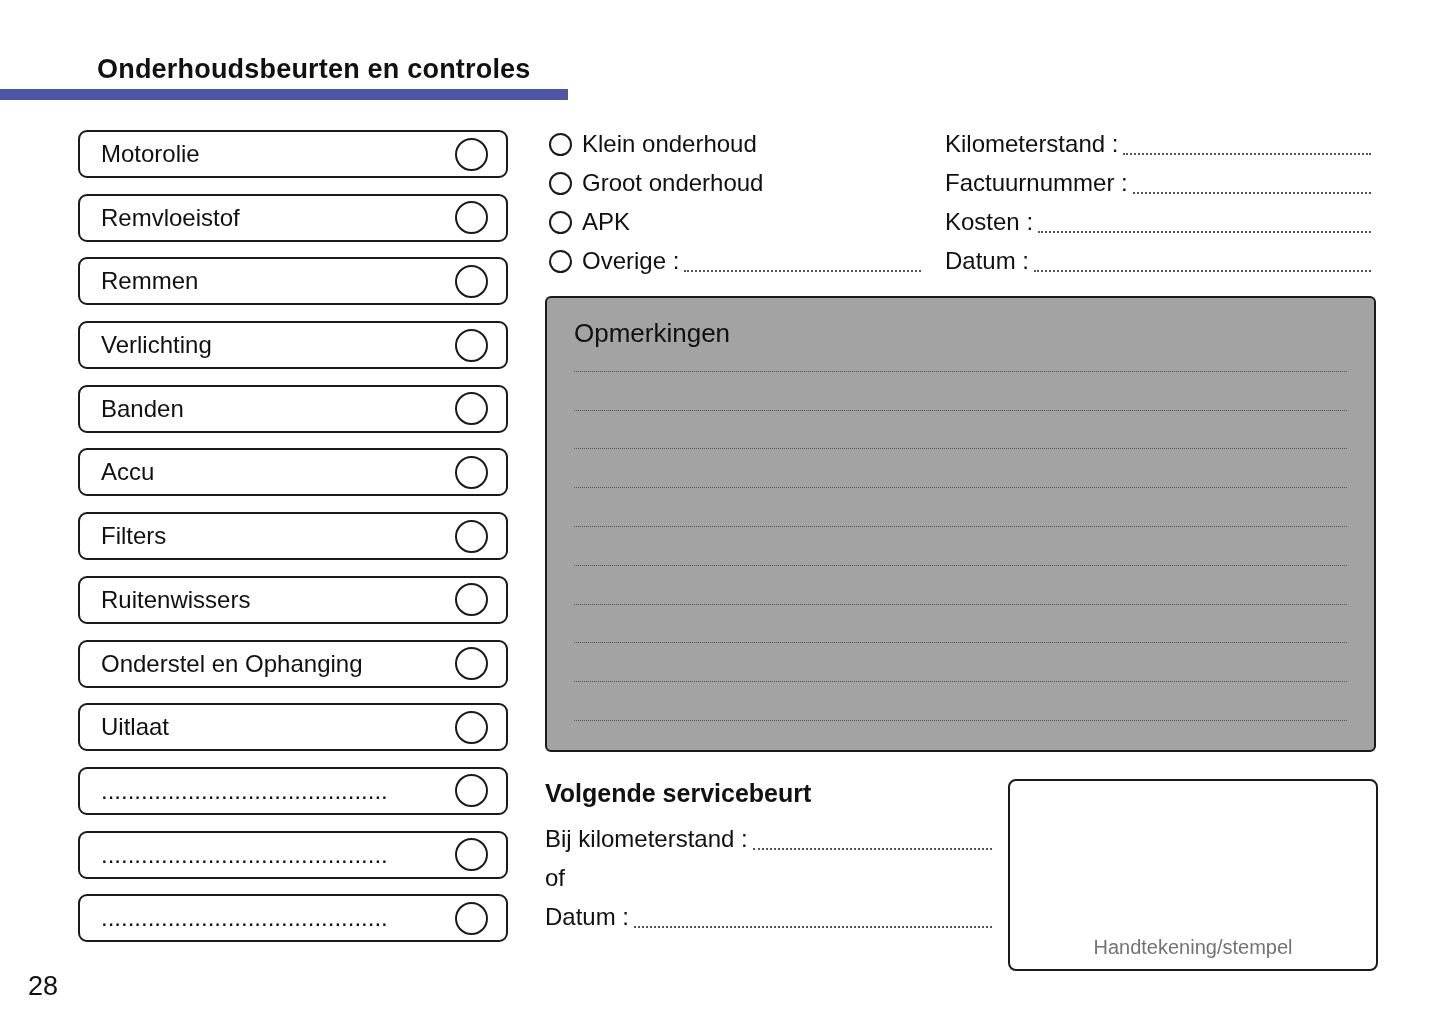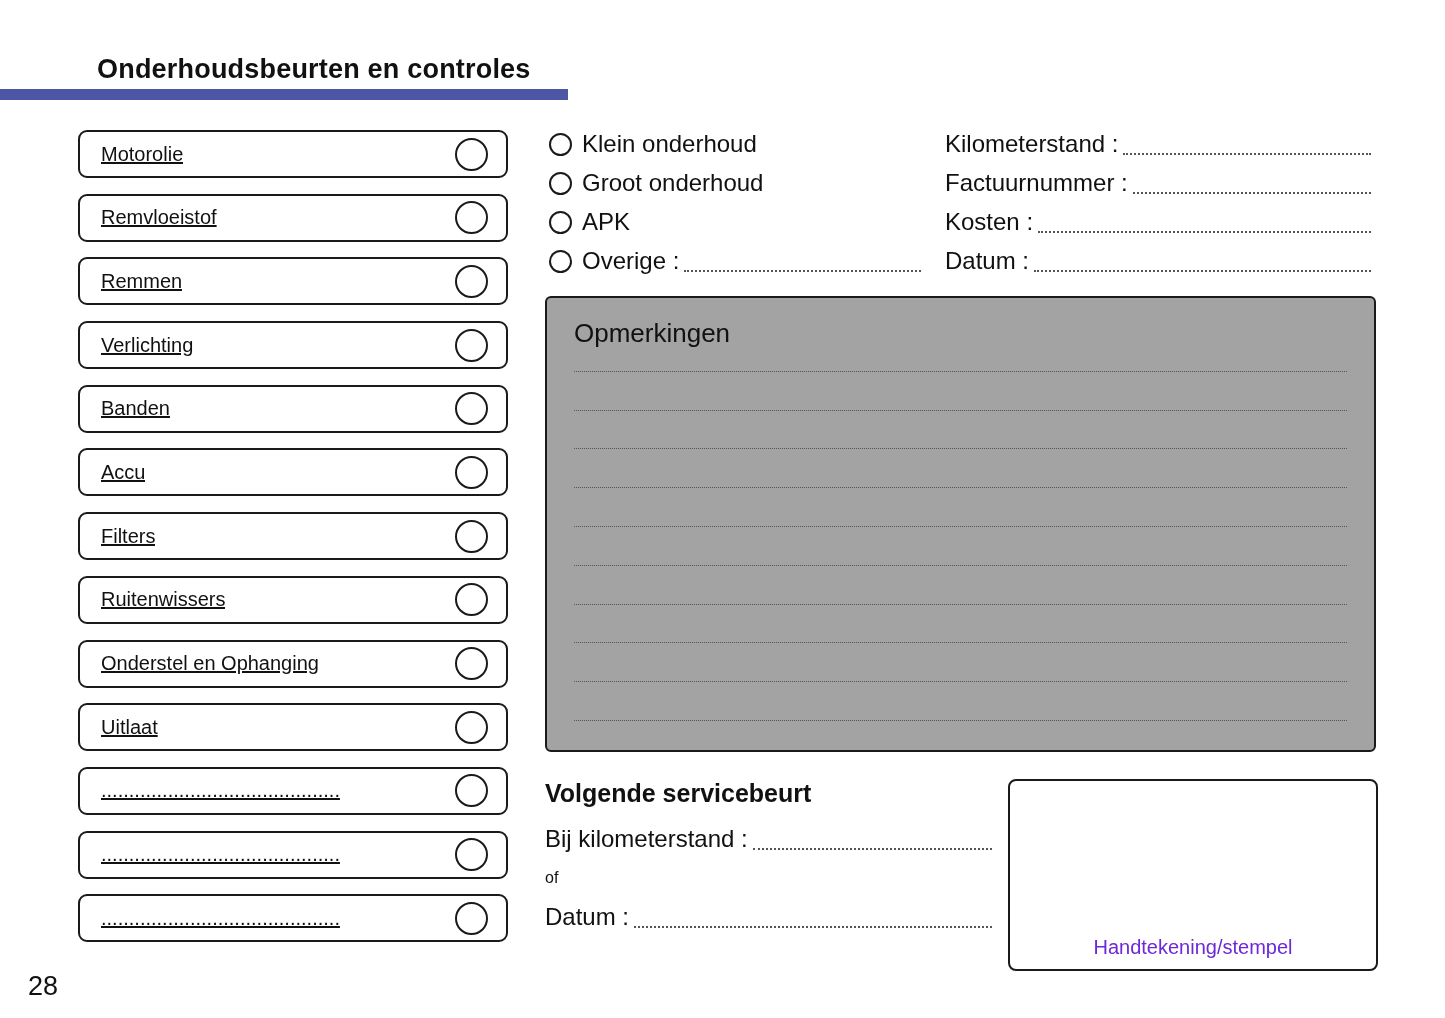--- a/index.html
+++ b/index.html
@@ -6,21 +6,21 @@
   html, body { background: #ffffff; }
   body { font-family: "Liberation Sans", "DejaVu Sans", sans-serif; color: #111; }
   .page { position: relative; width: 1445px; height: 1018px; background: #fff; overflow: hidden; }
 
   .page-title { position: absolute; left: 97px; top: 54px; font-size: 27px; font-weight: bold; letter-spacing: 0.2px; }
   .accent-bar { position: absolute; left: 0; top: 89px; width: 568px; height: 11px; background: #4d55a5; }
 
   .checklist { position: absolute; left: 78px; top: 130px; width: 430px; display: flex; flex-direction: column; gap: 15.7px; }
   .check-box { height: 48px; border: 2.5px solid #1a1a1a; border-radius: 9px; display: flex; align-items: center;
                justify-content: space-between; padding: 0 18px 0 21px; background: #fff; }
-  .check-label { font-size: 20px; white-space: nowrap; overflow: hidden; text-decoration: underline; }
+  .check-label { font-size: 24px; white-space: nowrap; overflow: hidden; }
   .check-circle { width: 33px; height: 33px; border: 2.5px solid #1a1a1a; border-radius: 50%; flex: 0 0 auto; background: #fff; }
 
   .service-options { position: absolute; left: 549px; top: 130px; width: 372px; }
   .option-row { display: flex; align-items: center; height: 28px; margin-bottom: 11px; }
   .radio-circle { width: 23px; height: 23px; border: 2.5px solid #1a1a1a; border-radius: 50%; margin-right: 10px; flex: 0 0 auto; }
   .option-label { font-size: 24px; white-space: nowrap; }
 
   .dotline { flex: 1 1 auto; border-bottom: 2px dotted #555; height: 22px; margin-left: 5px; min-width: 30px; }
 
   .service-fields { position: absolute; left: 945px; top: 130px; width: 426px; }
@@ -30,25 +30,25 @@
   .remarks-box { position: absolute; left: 545px; top: 296px; width: 831px; height: 456px;
                  border: 2.5px solid #1a1a1a; border-radius: 6px; background: #a3a3a3; }
   .remarks-title { position: absolute; left: 27px; top: 20px; font-size: 26px; }
   .remarks-lines { position: absolute; left: 27px; right: 27px; top: 35px; }
   .rline { height: 38.8px; border-bottom: 1.5px dotted #555; }
 
   .next-service { position: absolute; left: 545px; top: 779px; width: 447px; }
   .ns-title { font-size: 25px; font-weight: bold; margin-bottom: 16px; }
   .ns-row { display: flex; align-items: center; height: 30px; margin-bottom: 9px; font-size: 24px; }
   .ns-label { white-space: nowrap; text-align: right; }
-  .ns-of { font-size: 16px; height: 30px; margin-bottom: 9px; display: flex; align-items: center; }
+  .ns-of { font-size: 24px; height: 30px; margin-bottom: 9px; display: flex; align-items: center; }
 
   .signature-box { position: absolute; left: 1008px; top: 779px; width: 370px; height: 192px;
                    border: 2.5px solid #1a1a1a; border-radius: 8px; background: #fff; }
-  .signature-label { position: absolute; bottom: 10px; left: 0; right: 0; text-align: center; font-size: 20px; color: #6d28d9; }
+  .signature-label { position: absolute; bottom: 10px; left: 0; right: 0; text-align: center; font-size: 20px; color: #737373; }
 
   .page-number { position: absolute; left: 28px; top: 971px; font-size: 27px; }
 </style>
 </head>
 <body>
 
 <div class="page">
 
   <div class="page-title">Onderhoudsbeurten en controles</div>
   <div class="accent-bar"></div>

